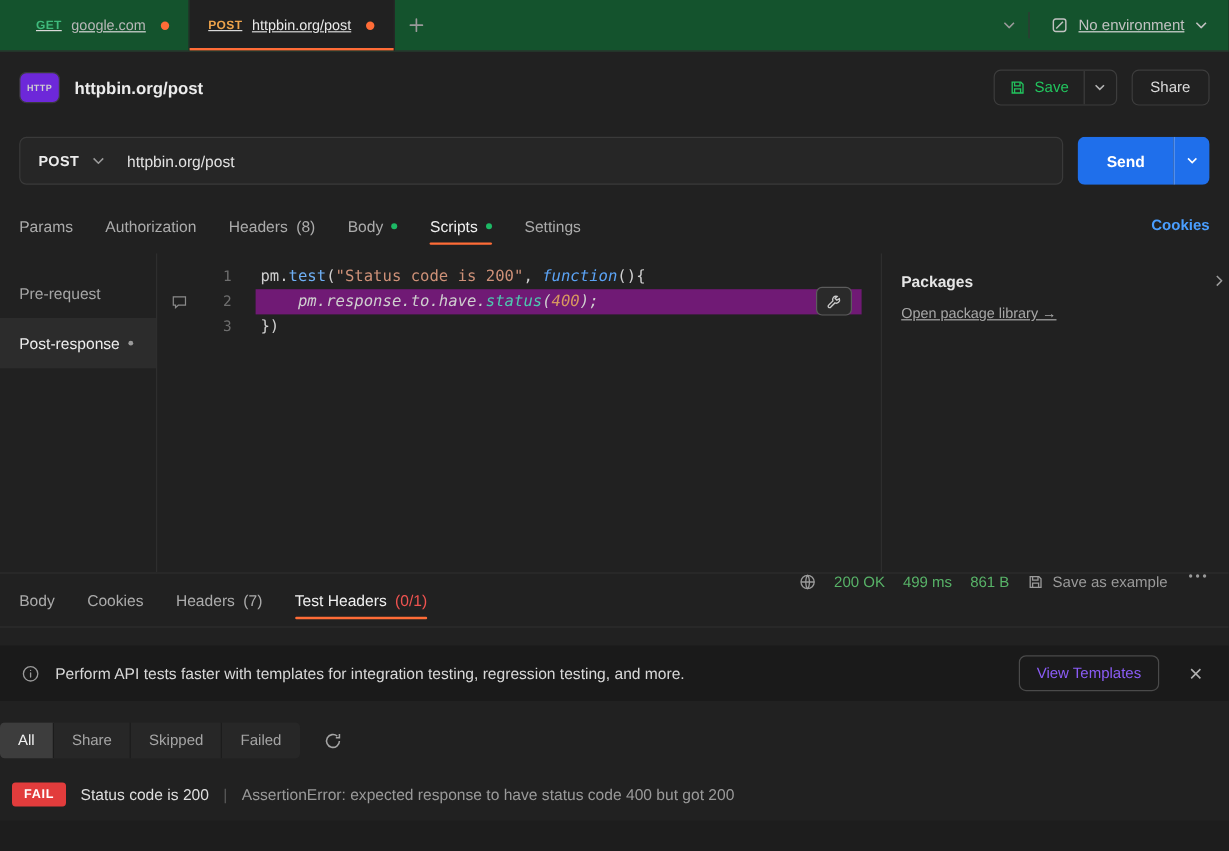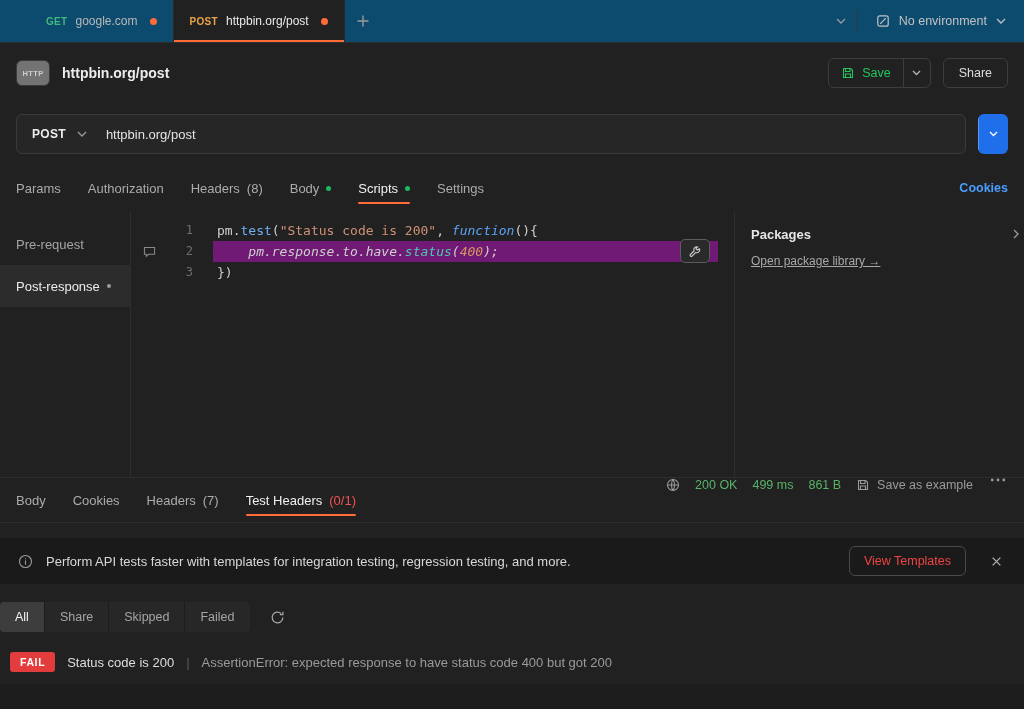--- a/index.html
+++ b/index.html
@@ -5,34 +5,34 @@
   * { margin:0; padding:0; box-sizing:border-box; }
   html,body { width:1024px; height:709px; }
   body { background:#212121; color:#d9d9d9; font-family:"Liberation Sans", sans-serif; font-size:13px; overflow:hidden; }
   button { background:none; border:none; color:inherit; font:inherit; cursor:pointer; display:inline-flex; align-items:center; gap:6px; }
   svg { display:block; }
   .app { display:flex; flex-direction:column; height:100%; }
   .flex-spacer { flex:1; }
   .vline { width:1px; height:22px; background:#363636; align-self:center; }
 
   
-  .tabbar { flex:0 0 43px; background:#0c4a6e; border-bottom:1px solid #2e2e2e; display:flex; align-items:stretch; padding-left:30px; }
+  .tabbar { flex:0 0 43px; background:#14532d; border-bottom:1px solid #2e2e2e; display:flex; align-items:stretch; padding-left:14px;text-decoration:underline; }
   .tab { display:flex; align-items:center; gap:8px; padding:0 16px; border-right:1px solid #282828; position:relative; font-size:12px; color:#b8b8b8; cursor:pointer; }
   .tab .method { font-size:10px; font-weight:700; letter-spacing:.3px; }
   .method.get { color:var(--method-get,#3fba7c); }
   .method.post { color:var(--method-post,#eda34b); }
   .tab.active { background:#212121; color:#e9e9e9; }
   .tab.active::after { content:""; position:absolute; left:0; right:0; bottom:0; height:2px; background:var(--accent-orange,#ff6c37); }
   .dot-unsaved { width:7px; height:7px; border-radius:50%; background:var(--accent-orange,#ff6c37); margin-left:4px; }
   .icon-btn { padding:0 11px; color:#9a9a9a; }
   .env-select { display:flex; align-items:center; gap:9px; padding:0 18px; color:#c2c2c2; font-size:12.5px; cursor:pointer; }
 
   
   .request-header { flex:0 0 60px; display:flex; align-items:center; padding:0 16px; gap:12px; }
-  .http-badge { width:34px; height:26px; border:1px solid #3a3a3a; border-radius:6px; background:#737373; display:grid; place-items:center; font-size:7.5px; font-weight:700; color:#cfcfcf; letter-spacing:.4px; }
+  .http-badge { width:34px; height:26px; border:1px solid #3a3a3a; border-radius:6px; background:#6d28d9; display:grid; place-items:center; font-size:7.5px; font-weight:700; color:#cfcfcf; letter-spacing:.4px; }
   .req-title { font-size:14px; font-weight:600; color:#ececec; }
   .header-actions { margin-left:auto; display:flex; align-items:center; gap:12px; }
   .split-btn { display:flex; border:1px solid #3d3d3d; border-radius:6px; overflow:hidden; height:30px; }
   .split-main { padding:0 12px; font-size:12.5px; color:#22c55e; gap:7px; }
   .split-caret { width:27px; justify-content:center; border-left:1px solid #3d3d3d; color:#b5b5b5; }
   .share-btn { height:30px; border:1px solid #3d3d3d; border-radius:6px; padding:0 15px; font-size:12.5px; color:#dcdcdc; }
 
   
   .url-row { flex:0 0 62px; display:flex; align-items:center; padding:0 16px; gap:12px; }
   .url-box { flex:1; height:40px; background:#262626; border:1px solid #3a3a3a; border-radius:6px; display:flex; align-items:center; }
@@ -86,21 +86,21 @@
   .resp-right { margin-left:auto; display:flex; align-items:flex-start; gap:15px; }
   .stat { color:var(--status-green,#58b368); font-size:12.5px; white-space:nowrap; }
   .save-example { display:flex; align-items:center; gap:7px; color:#9a9a9a; font-size:12.5px; cursor:pointer; white-space:nowrap; }
   .more-btn { color:#9a9a9a; padding:0 2px; }
   .globe { color:#9a9a9a; }
 
   
   .banner { flex:0 0 46px; margin-top:15px; background:#1a1a1a; display:flex; align-items:center; padding:0 18px; gap:13px; }
   .banner-icon { color:#9a9a9a; }
   .banner-text { font-size:13px; color:#d8d8d8; }
-  .view-templates-btn { height:30px; border:1px solid #4a4a4a; border-radius:6px; padding:0 14px; font-size:12.5px; color:#ef4444; }
+  .view-templates-btn { height:30px; border:1px solid #4a4a4a; border-radius:6px; padding:0 14px; font-size:12.5px; color:#8b5cf6; }
   .banner-close { color:#b0b0b0; padding:0 4px; margin-left:8px; }
 
   
   .filters-row { margin-top:18px; padding:0 0; display:flex; align-items:center; gap:20px; }
   .seg-group { display:flex; background:#272727; border-radius:4px; overflow:hidden; }
   .seg { padding:8px 15px; font-size:12.5px; color:#a5a5a5; cursor:pointer; border-right:1px solid #1c1c1c; }
   .seg:last-child { border-right:none; }
   .seg.active { background:#3d3d3d; color:#f2f2f2; }
   .refresh-btn { color:#a5a5a5; }
 
@@ -182,20 +182,23 @@
     <div class="url-box">
       <button class="method-btn">
         <span>POST</span>
         <svg class="chev" width="10" height="6" viewBox="0 0 10 6" fill="none" stroke="currentColor" stroke-width="1.3">
             <path d="M1 1l4 4 4-4"></path>
           </svg>
       </button>
       <input class="url-input" value="httpbin.org/post" style="">
     </div>
     <div class="send-wrap">
+      <button class="send-main">
+        <span>Send</span>
+      </button>
       <button class="send-caret">
         <svg width="9" height="6" viewBox="0 0 9 6" fill="none" stroke="currentColor" stroke-width="1.3">
             <path d="M1 1l3.5 3.5L8 1"></path>
           </svg>
       </button>
     </div>
   </section>
 
   <nav class="req-tabs">
     <div class="rtab">

